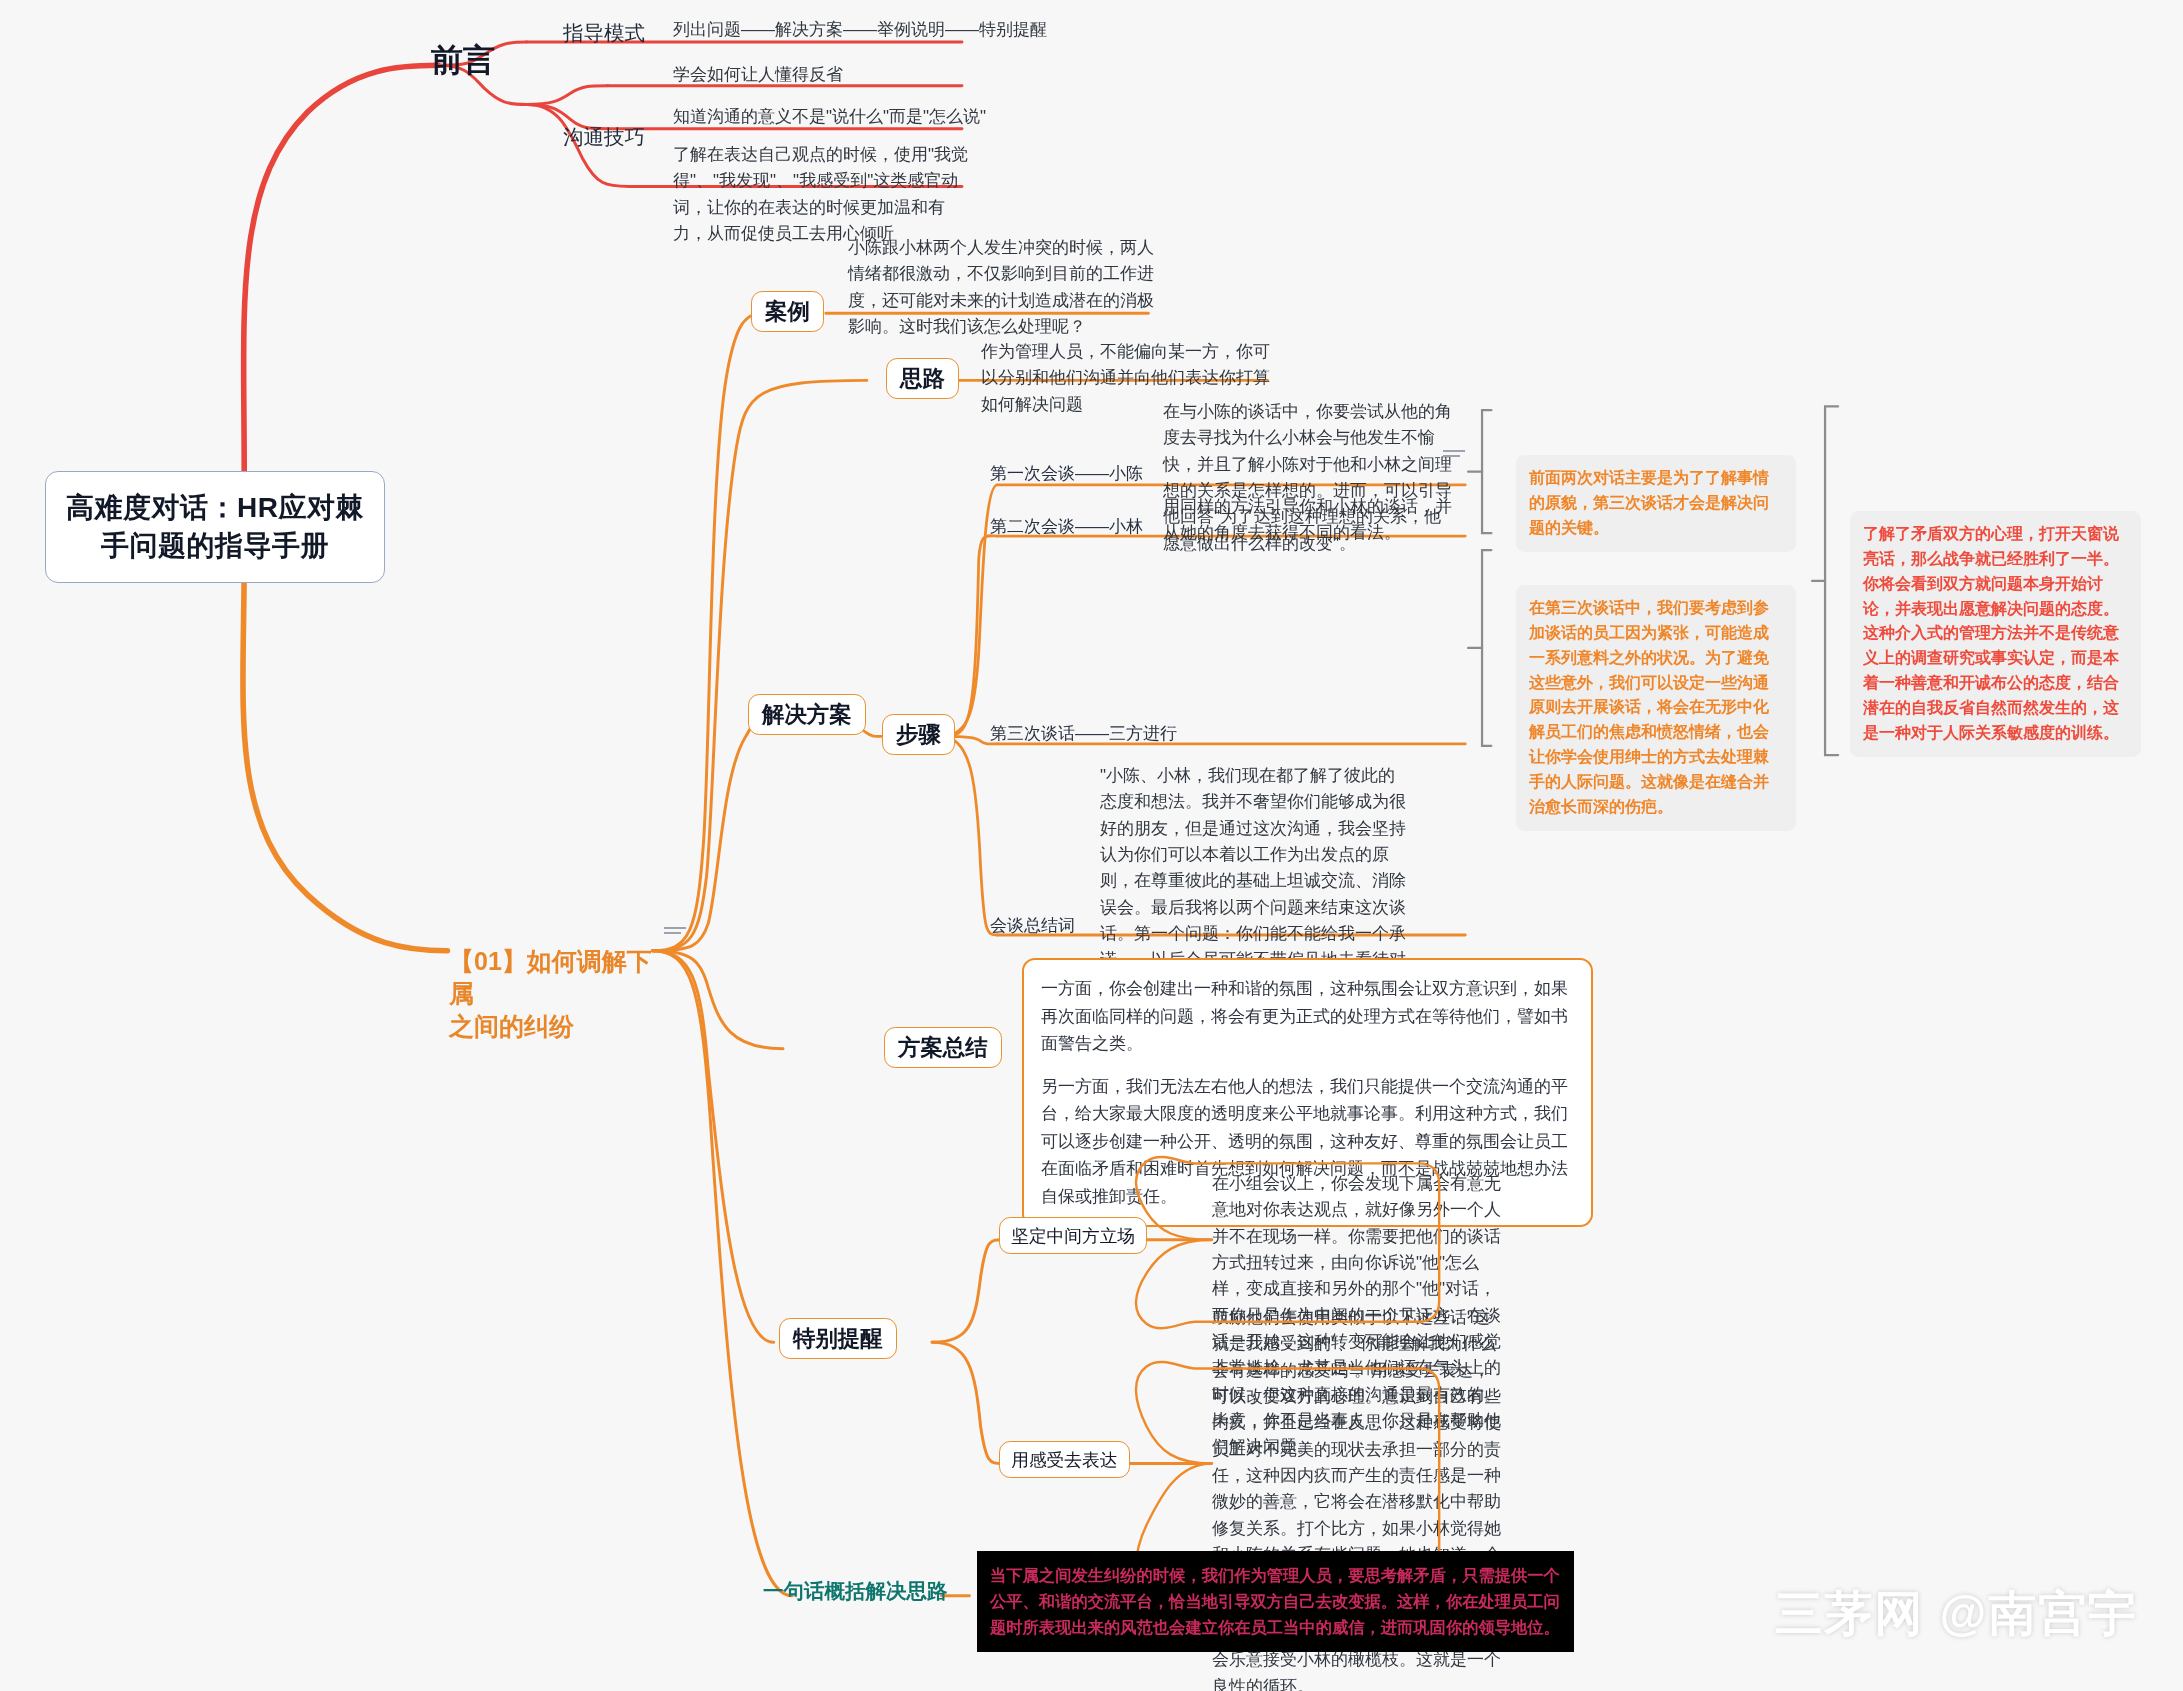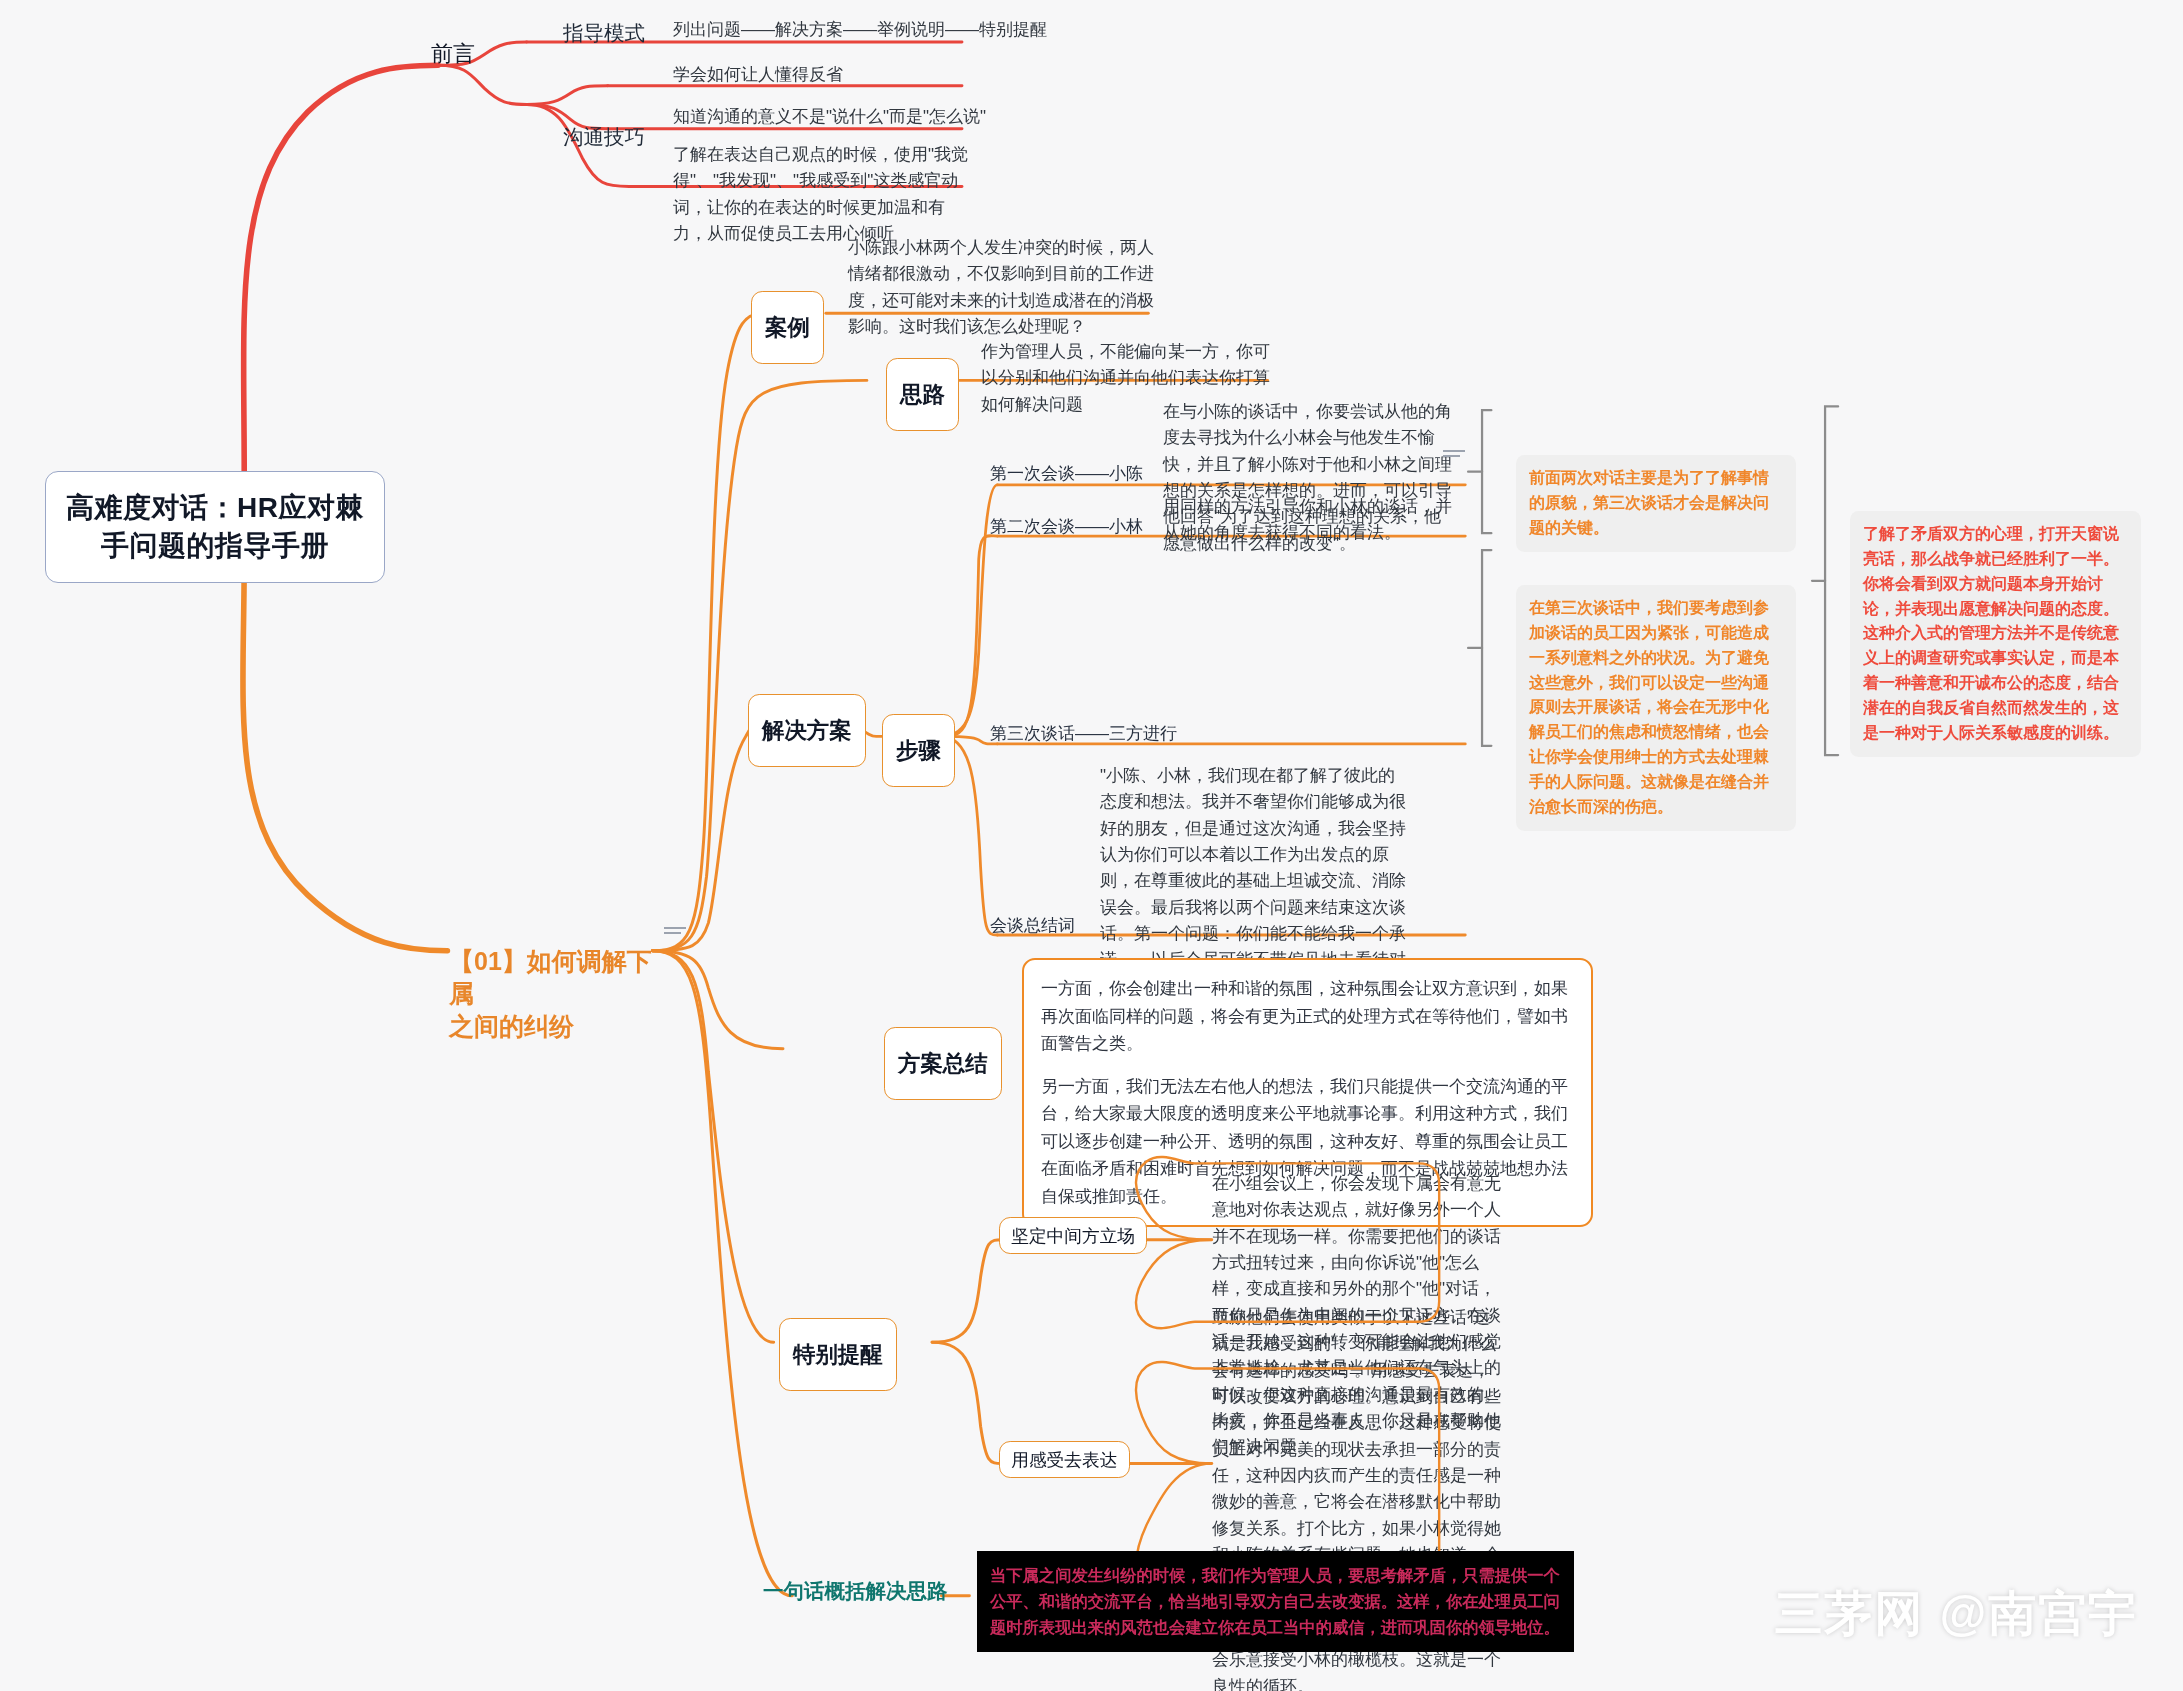--- a/index.html
+++ b/index.html
@@ -23,21 +23,21 @@
     padding:17px 15px;
     text-align:center;
     font-size:28px;font-weight:bold;line-height:1.35;
     color:#111827;
     letter-spacing:0.5px;
   }
 
   
   .pill{
     border:1.9px solid #e8912d;border-radius:11.2px;background:#ffffff;
-    padding:20px 13px;font-size:22.4px;font-weight:bold;color:#111827;
+    padding:4px 13px;font-size:22.4px;font-weight:bold;color:#111827;
     white-space:nowrap;
   }
   .pill.small{font-size:17.7px;font-weight:normal;padding:5.6px 11.2px;}
 
   
   .lbl{font-size:20.5px;color:#1f2937;white-space:nowrap;}
   .lbl.sm{font-size:17px;color:#27303f;}
 
   
   .txt{font-size:17px;line-height:1.55;color:#31373f;}
@@ -163,21 +163,21 @@
     <g fill="none" stroke="#ef8a2b" stroke-width="3.2" stroke-linecap="round">
       <path d="M1010,1712 L1040,1712"></path>
     </g>
   </svg>
 
   <div class="node root">
     <span>高难度对话：HR应对棘手问题的指导手册</span>
   </div>
 
   <div class="node" style="left:431px;top:39px;">
-    <span style="font-size:22px;font-weight:normal;color:#111827;">前言</span>
+    <span style="font-size:32px;font-weight:bold;color:#111827;">前言</span>
   </div>
 
   <div class="node lbl" style="left:563px;top:18.6px;">
     <span>指导模式</span>
   </div>
   <div class="node lbl" style="left:563px;top:123px;">
     <span>沟通技巧</span>
   </div>
 
   <div class="node txt" style="left:673px;top:17px;width:522px;">

